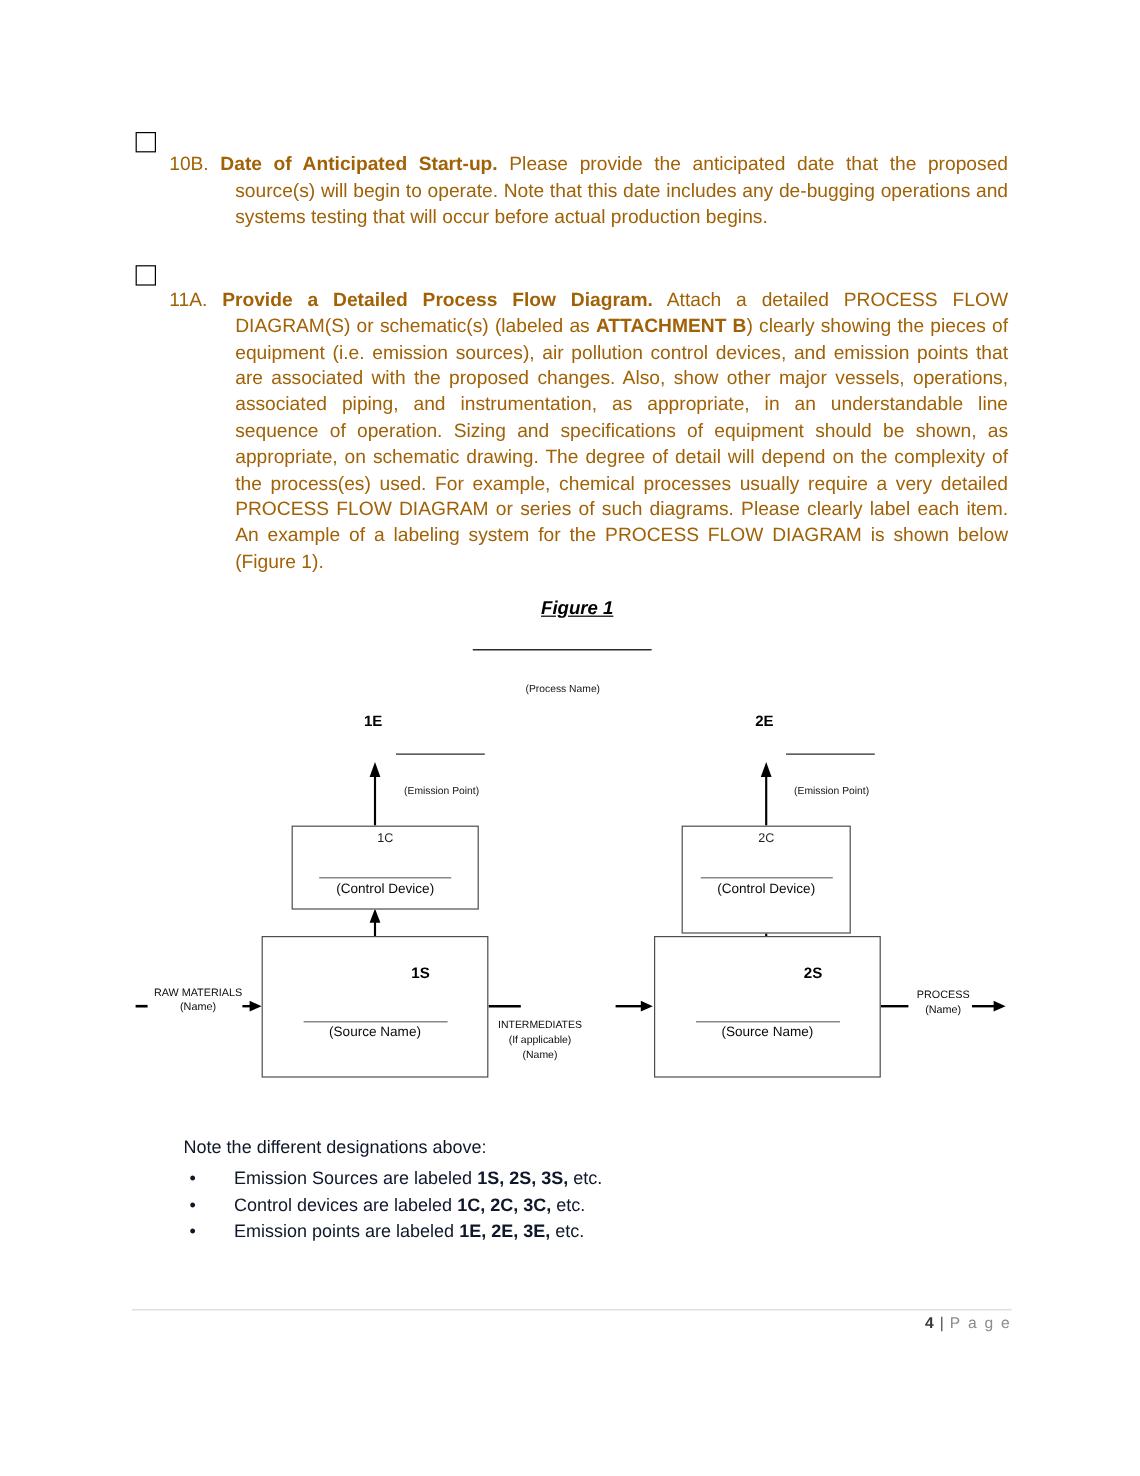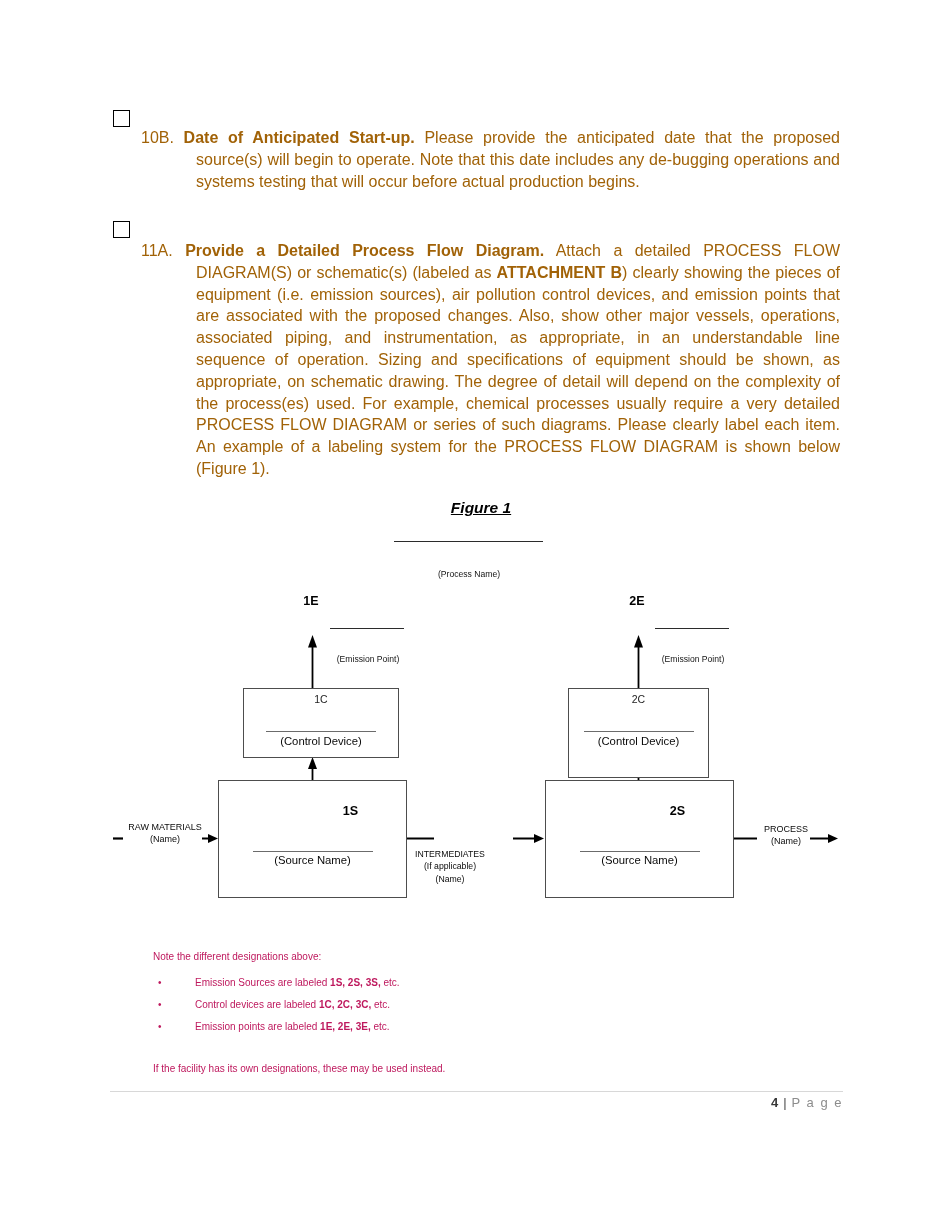--- a/index.html
+++ b/index.html
@@ -66,21 +66,21 @@
 
   .flow-label {
     position:absolute; transform:translateX(-50%); text-align:center;
     font-size:9px; line-height:11.5px; white-space:nowrap; color:#0a0a0a;
   }
   .raw   { left:165px; top:327px; }
   .inter { left:450px; top:321px; font-size:8.7px; line-height:12.3px;margin-top:32px; }
   .prod  { left:786px; top:329px; }
 
   
-  .notes { position:absolute; left:153px; top:946px; width:692px; font-size:10px; line-height:22px; color:#be185d; }
+  .notes { position:absolute; left:153px; top:946px; width:692px; font-size:15px; line-height:22px; color:#0f172a; }
   .bullet-list { margin-top:4px; }
   .bullet-row { display:flex; }
   .bullet-glyph { margin-left:5px; width:37px; flex:0 0 37px; }
   .closing { margin-top:20px; }
 
   
   .footer-rule { position:absolute; left:110px; top:1091px; width:733px; height:1px; background:#d8d8d8; }
   .page-number {
     position:absolute; left:0; top:1095px; width:843px; text-align:right;
     font-size:13px; color:#3d3d3d;
@@ -202,21 +202,20 @@
       </div>
       <div class="bullet-row">
         <span class="bullet-glyph">•</span>
         <span><span>Control devices are labeled </span><span class="b">1C, 2C, 3C,</span><span> etc.</span></span>
       </div>
       <div class="bullet-row">
         <span class="bullet-glyph">•</span>
         <span><span>Emission points are labeled </span><span class="b">1E, 2E, 3E,</span><span> etc.</span></span>
       </div>
     </div>
-    <div class="closing">If the facility has its own designations, these may be used instead.</div>
   </div>
 
   <div class="footer-rule"></div>
   <div class="page-number">
     <span class="pn-num">4</span><span class="pn-sep">|</span><span class="pn-word">P a g e</span>
   </div>
 
 </div>
 
 </body></html>

